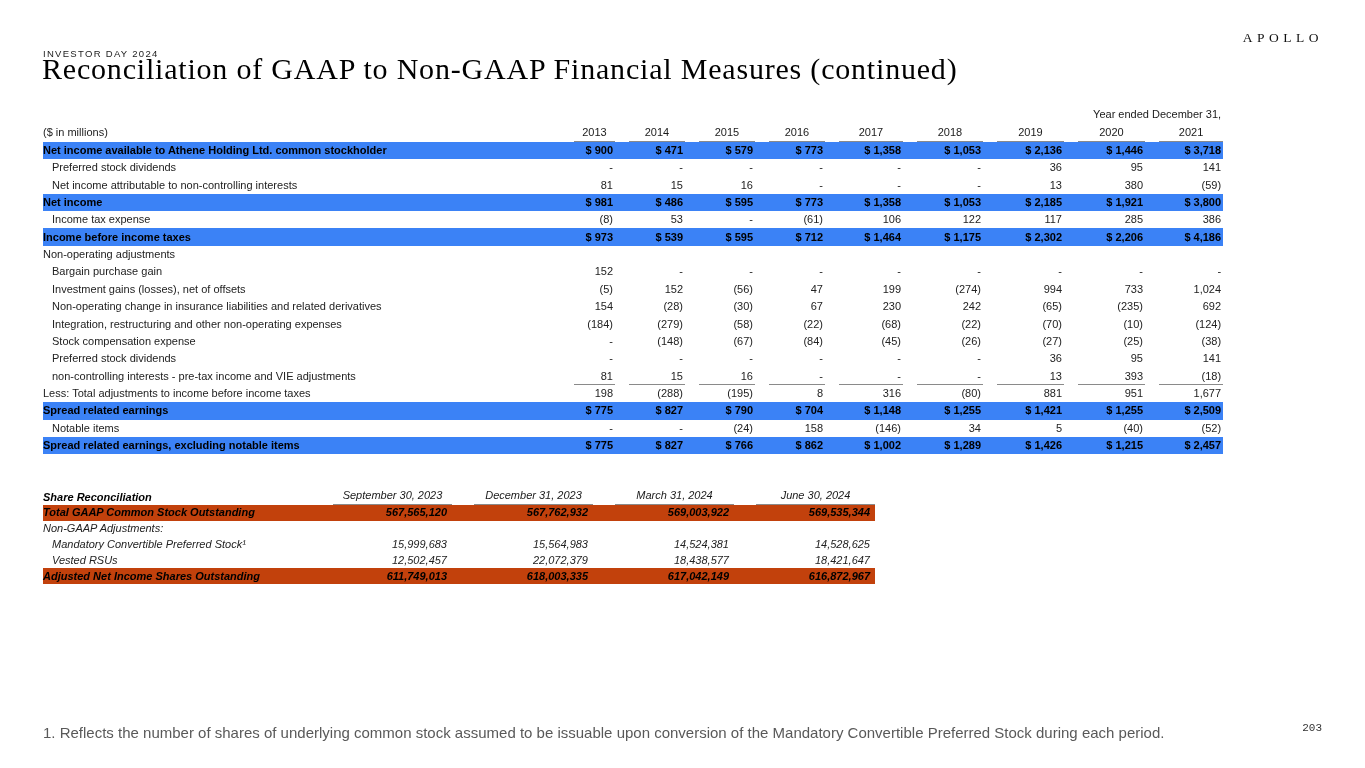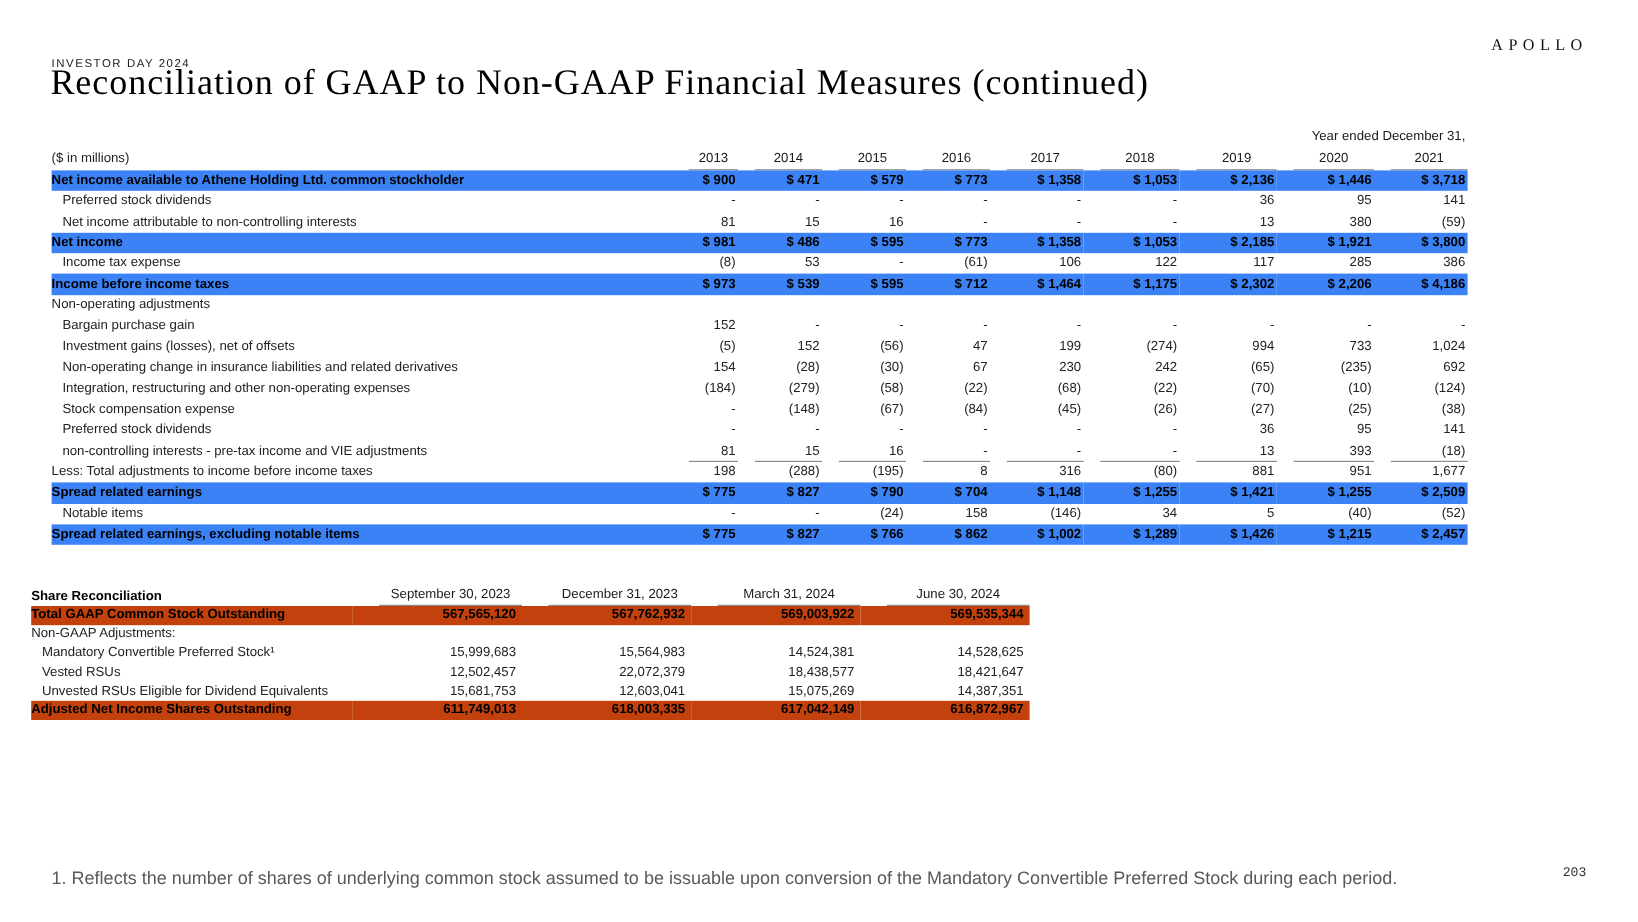--- a/index.html
+++ b/index.html
@@ -40,21 +40,21 @@
   }
   .t1 tr.total td { font-weight:bold; background:#3b82f6; color:#000; }
   .t1 tr.sub td.label { padding-left:9px; }
   .t1 tr.uline td.val { padding:0; }
   .t1 tr.uline td.val .cellv {
     display:block; margin-left:14px; padding:2.2px 2px 1px 0;
     border-bottom:1.5px solid #8a8a8a;
   }
 
   
-  .t2 { position:absolute; left:26px; top:489px; width:832px; }
+  .t2 { position:absolute; left:43px; top:489px; width:832px;font-style:italic; }
   .t2 td { text-align:right; padding:1.4px 5px 1.4px 0; }
   .t2 td.label { text-align:left; padding-left:0; padding-right:0; }
   .t2 .t2-title { font-weight:bold; color:#000; }
   .t2 th { font-weight:400; padding:0; }
   .t2 th .dt {
     display:block; margin-left:22px; text-align:center;
     border-bottom:1.5px solid #8a8a8a; padding-bottom:2px; color:#1a1a1a;
   }
   .t2 tr.total td { font-weight:bold; background:#c2410c; color:#000; }
   .t2 tr.sub td.label { padding-left:9px; }
@@ -415,27 +415,20 @@
           <td class="val">14,524,381</td>
           <td class="val">14,528,625</td>
         </tr>
         <tr class="sub">
           <td class="label">Vested RSUs</td>
           <td class="val">12,502,457</td>
           <td class="val">22,072,379</td>
           <td class="val">18,438,577</td>
           <td class="val">18,421,647</td>
         </tr>
-        <tr class="sub">
-          <td class="label">Unvested RSUs Eligible for Dividend Equivalents</td>
-          <td class="val">15,681,753</td>
-          <td class="val">12,603,041</td>
-          <td class="val">15,075,269</td>
-          <td class="val">14,387,351</td>
-        </tr>
         <tr class="total">
           <td class="label">Adjusted Net Income Shares Outstanding</td>
           <td class="val">611,749,013</td>
           <td class="val">618,003,335</td>
           <td class="val">617,042,149</td>
           <td class="val">616,872,967</td>
         </tr>
       </tbody>
   </table>
 

